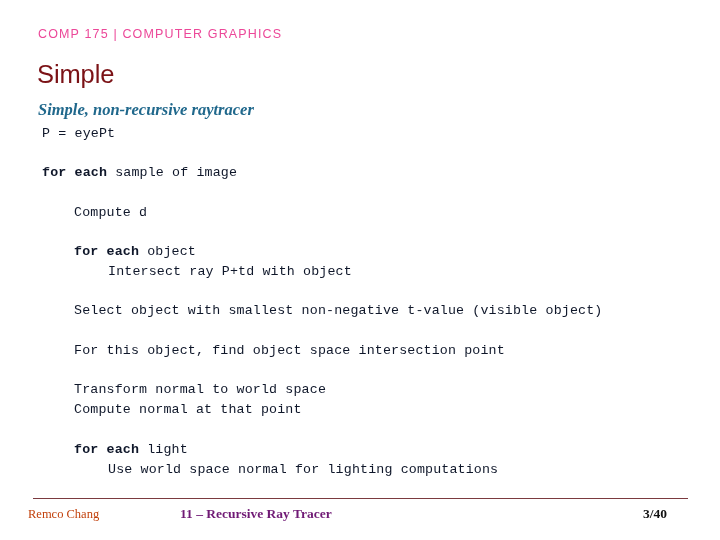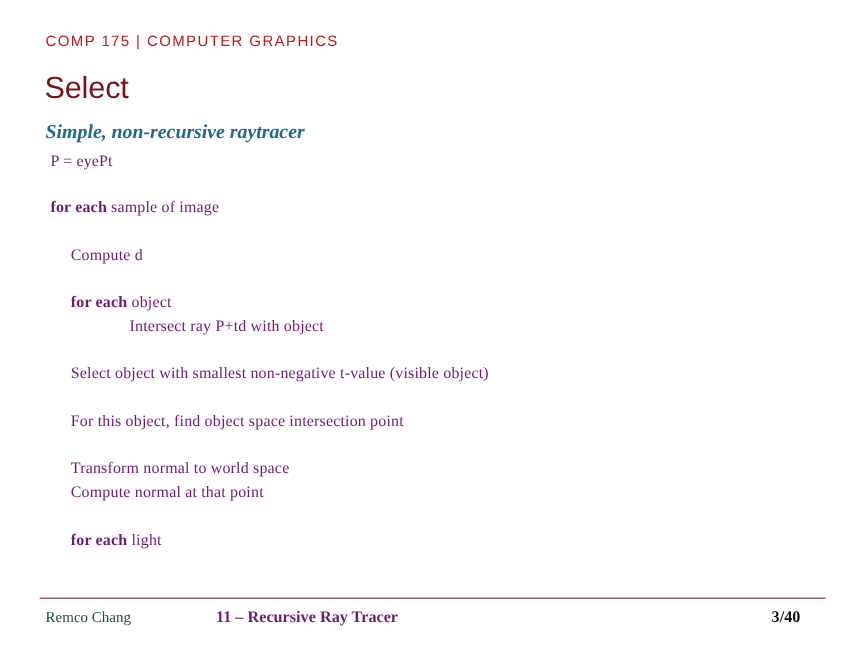--- a/index.html
+++ b/index.html
@@ -25,21 +25,21 @@
   }
 
   
   .eyebrow {
     position: absolute;
     left: 38px;
     top: 27px;
     font-family: "Liberation Sans", sans-serif;
     font-size: 12.5px;
     letter-spacing: 1.15px;
-    color: #b91c1c;
+    color: #ec4899;
     white-space: nowrap;
   }
 
   
   .slide-title {
     position: absolute;
     left: 37px;
     top: 60px;
     font-family: "Liberation Sans", sans-serif;
     font-size: 25.5px;
@@ -63,53 +63,53 @@
   }
 
   
   .code-body {
     position: absolute;
     left: 42px;
     top: 124px;
     width: 640px;
   }
   .code-line {
-    font-family: Liberation Serif, serif;
+    font-family: Liberation Mono, monospace;
     font-size: 13.3px;
     line-height: 20.3px;
-    color: #701a75;
+    color: #0f172a;
     white-space: pre-wrap;
     letter-spacing: 0.15px;
   }
   .code-line b {
     font-weight: bold;
   }
   .ind-0 { margin-left: 0px; }
-  .ind-1 { margin-left: 17px; }
+  .ind-1 { margin-left: 32px; }
   .ind-2 { margin-left: 66px; }
 
   .gap-sm { height: 19px; }
   .gap-md { height: 19px; }
 
   
   .footer-rule {
     position: absolute;
     left: 33px;
     top: 498px;
     width: 655px;
     height: 1px;
     background: #7b3a3f;
   }
   .footer-author {
     position: absolute;
-    left: 38px;
+    left: 28px;
     top: 507px;
     font-family: "Liberation Serif", serif;
     font-size: 12.5px;
-    color: #14532d;
+    color: #c2410c;
     white-space: nowrap;
   }
   .footer-center {
     position: absolute;
     left: 180px;
     top: 506px;
     font-family: "Liberation Serif", serif;
     font-size: 13.5px;
     font-weight: bold;
     color: #701a75;
@@ -126,21 +126,21 @@
     white-space: nowrap;
   }
 </style>
 </head>
 <body>
 
 <div class="slide">
 
   <div class="eyebrow">COMP 175 | COMPUTER GRAPHICS</div>
 
-  <div class="slide-title">Select</div>
+  <div class="slide-title">Simple</div>
 
   <div class="slide-subtitle">Simple, non-recursive raytracer</div>
 
   <div class="code-body">
 
     <div class="code-line ind-0"><span>P = eyePt</span></div>
 
     <div class="gap-sm"></div>
 
     <div class="code-line ind-0"><b>for each</b><span> sample of image</span></div>
@@ -166,20 +166,21 @@
     <div class="gap-md"></div>
 
     <div class="code-line ind-1"><span>Transform normal to world space</span></div>
 
     <div class="code-line ind-1"><span>Compute normal at that point</span></div>
 
     <div class="gap-md"></div>
 
     <div class="code-line ind-1"><b>for each</b><span> light</span></div>
 
+    <div class="code-line ind-2"><span>Use world space normal for lighting computations</span></div>
 
   </div>
 
   <div class="footer-rule"></div>
 
   <div class="footer-author">Remco Chang</div>
 
   <div class="footer-center">11 – Recursive Ray Tracer</div>
 
   <div class="footer-page">3/40</div>

